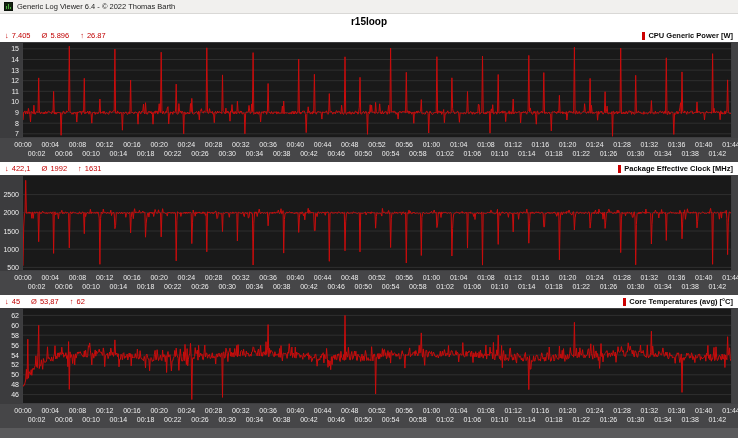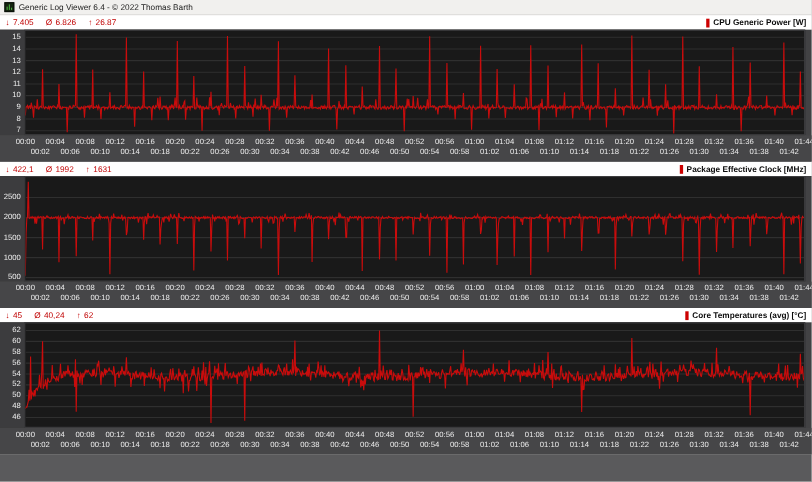--- a/index.html
+++ b/index.html
@@ -48,31 +48,34 @@
 
   <div class="titlebar">
     <span class="app-icon">
         <i></i>
         <i></i>
         <i></i>
       </span>
     <span class="title-text">Generic Log Viewer 6.4 - © 2022 Thomas Barth</span>
   </div>
 
+  <div class="page-title-band">
+    <span>r15loop</span>
+  </div>
 
   <section class="panel">
     <div class="stats-row">
       <div class="stats">
         <span class="stat">
             <span>↓</span>
             <span>7.405</span>
           </span>
         <span class="stat">
             <span>Ø</span>
-            <span>6.826</span>
+            <span>5.896</span>
           </span>
         <span class="stat">
             <span>↑</span>
             <span>26.87</span>
           </span>
       </div>
       <div class="series-label">
         <span class="series-bar"></span>
         <span>CPU Generic Power [W]</span>
       </div>
@@ -260,21 +263,21 @@
 
   <section class="panel">
     <div class="stats-row">
       <div class="stats">
         <span class="stat">
             <span>↓</span>
             <span>45</span>
           </span>
         <span class="stat">
             <span>Ø</span>
-            <span>40,24</span>
+            <span>53,87</span>
           </span>
         <span class="stat">
             <span>↑</span>
             <span>62</span>
           </span>
       </div>
       <div class="series-label">
         <span class="series-bar"></span>
         <span>Core Temperatures (avg) [°C]</span>
       </div>

